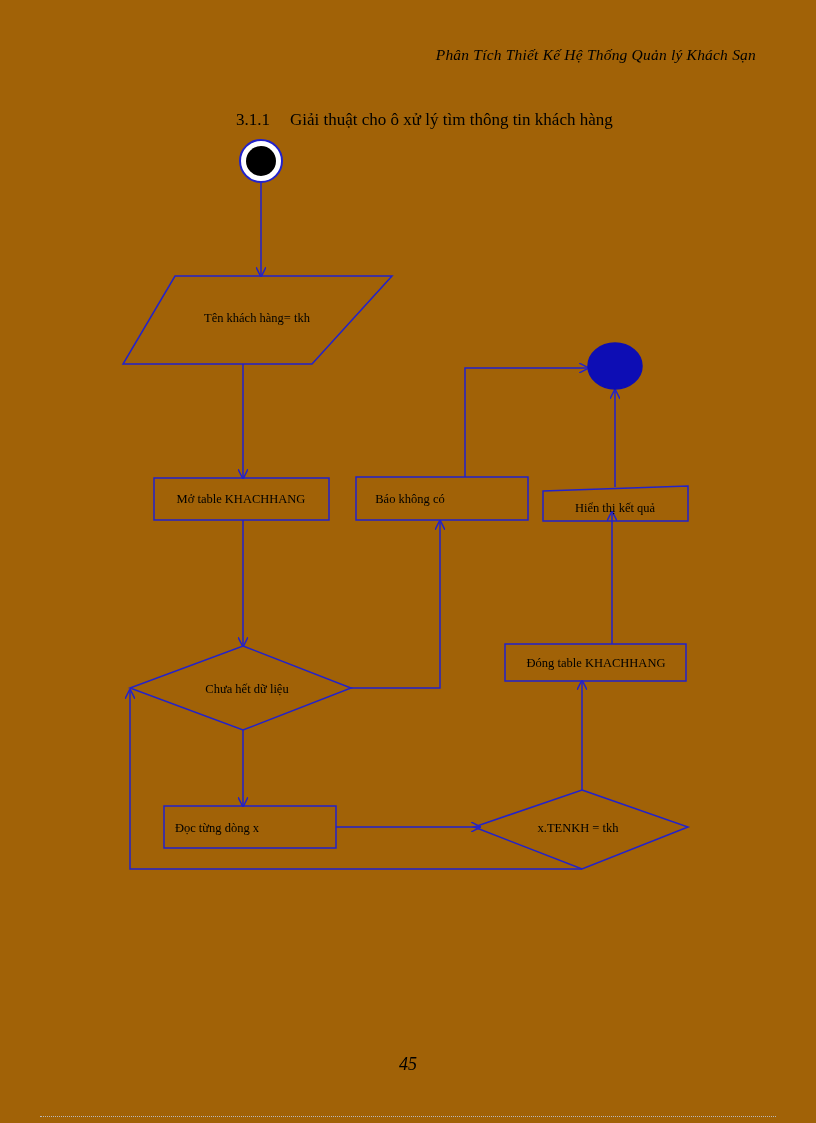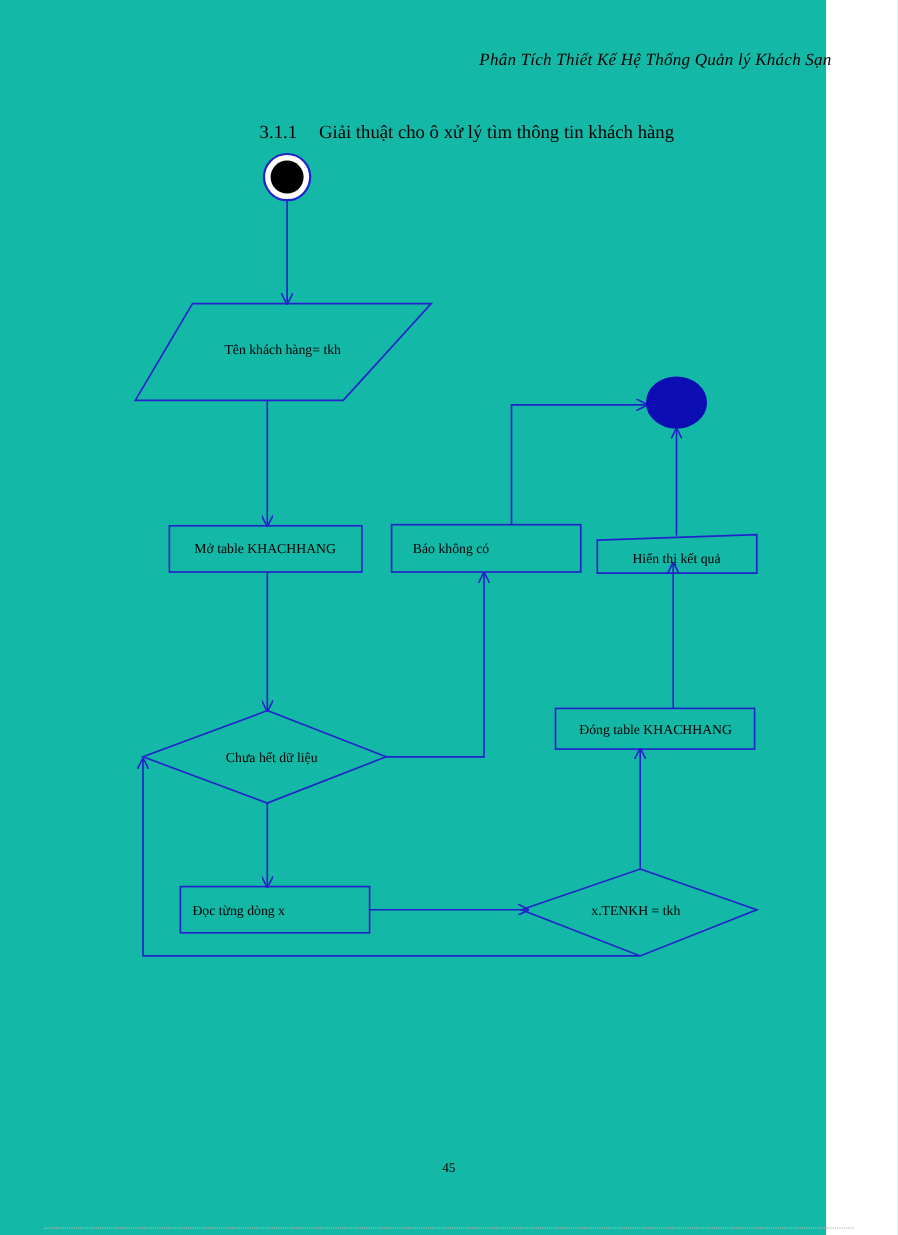--- a/index.html
+++ b/index.html
@@ -11,23 +11,23 @@
     width: 816px;
     height: 1123px;
     position: relative;
     font-family: "Liberation Serif", "DejaVu Serif", serif;
     color: #000000;
     overflow: hidden;
   }
   .page {
     position: absolute;
     left: 0; top: 0;
-    width: 751px;
+    width: 816px;
     height: 1123px;
-    background: #14b8a6;
+    background: #a16207;
   }
   .running-header {
     position: absolute;
     left: 0;
     top: 46px;
     width: 756px;
     text-align: right;
     font-style: italic;
     font-size: 15.5px;
     letter-spacing: 0.2px;
@@ -44,21 +44,22 @@
   .section-heading .num {
     display: inline-block;
     min-width: 74px;
   }
   .page-number {
     position: absolute;
     left: 0;
     top: 1054px;
     width: 816px;
     text-align: center;
-    font-size: 12px;
+    font-size: 18px;
+    font-style: italic;
   }
   .bottom-rule {
     position: absolute;
     left: 40px;
     top: 1116px;
     width: 736px;
     height: 0;
     border-top: 1px dotted #b9b9b9;
   }
   svg.diagram {

